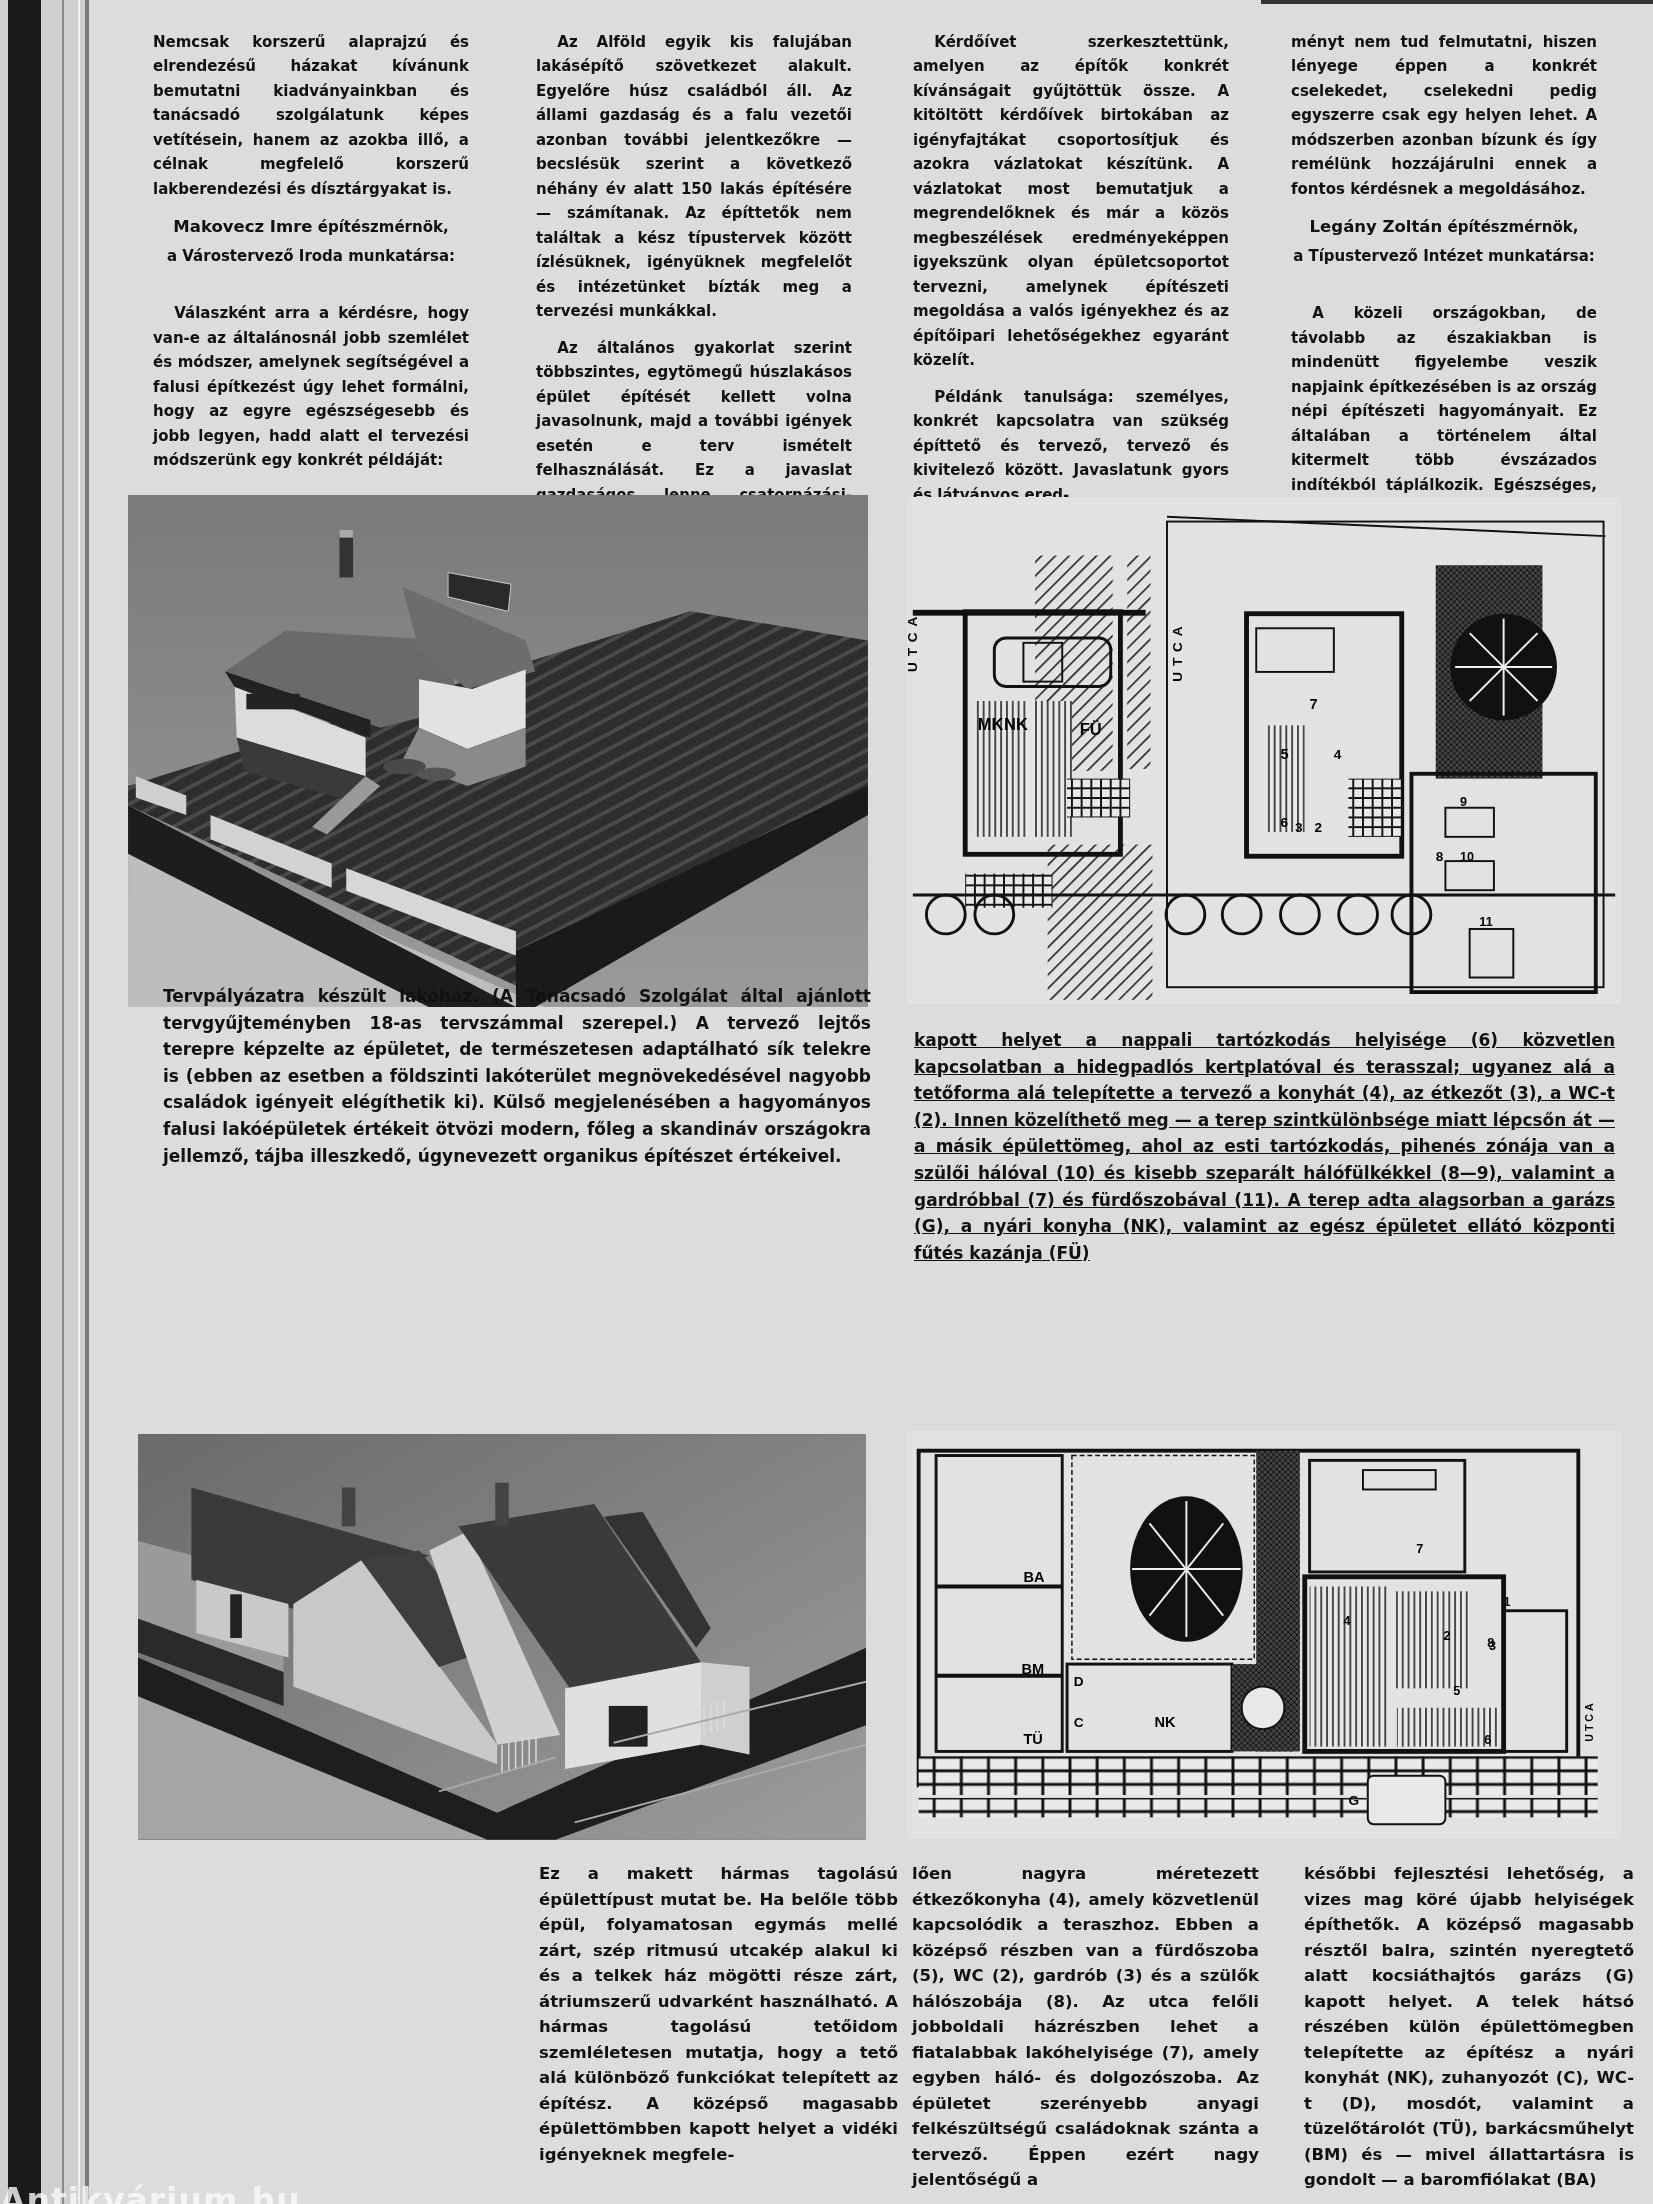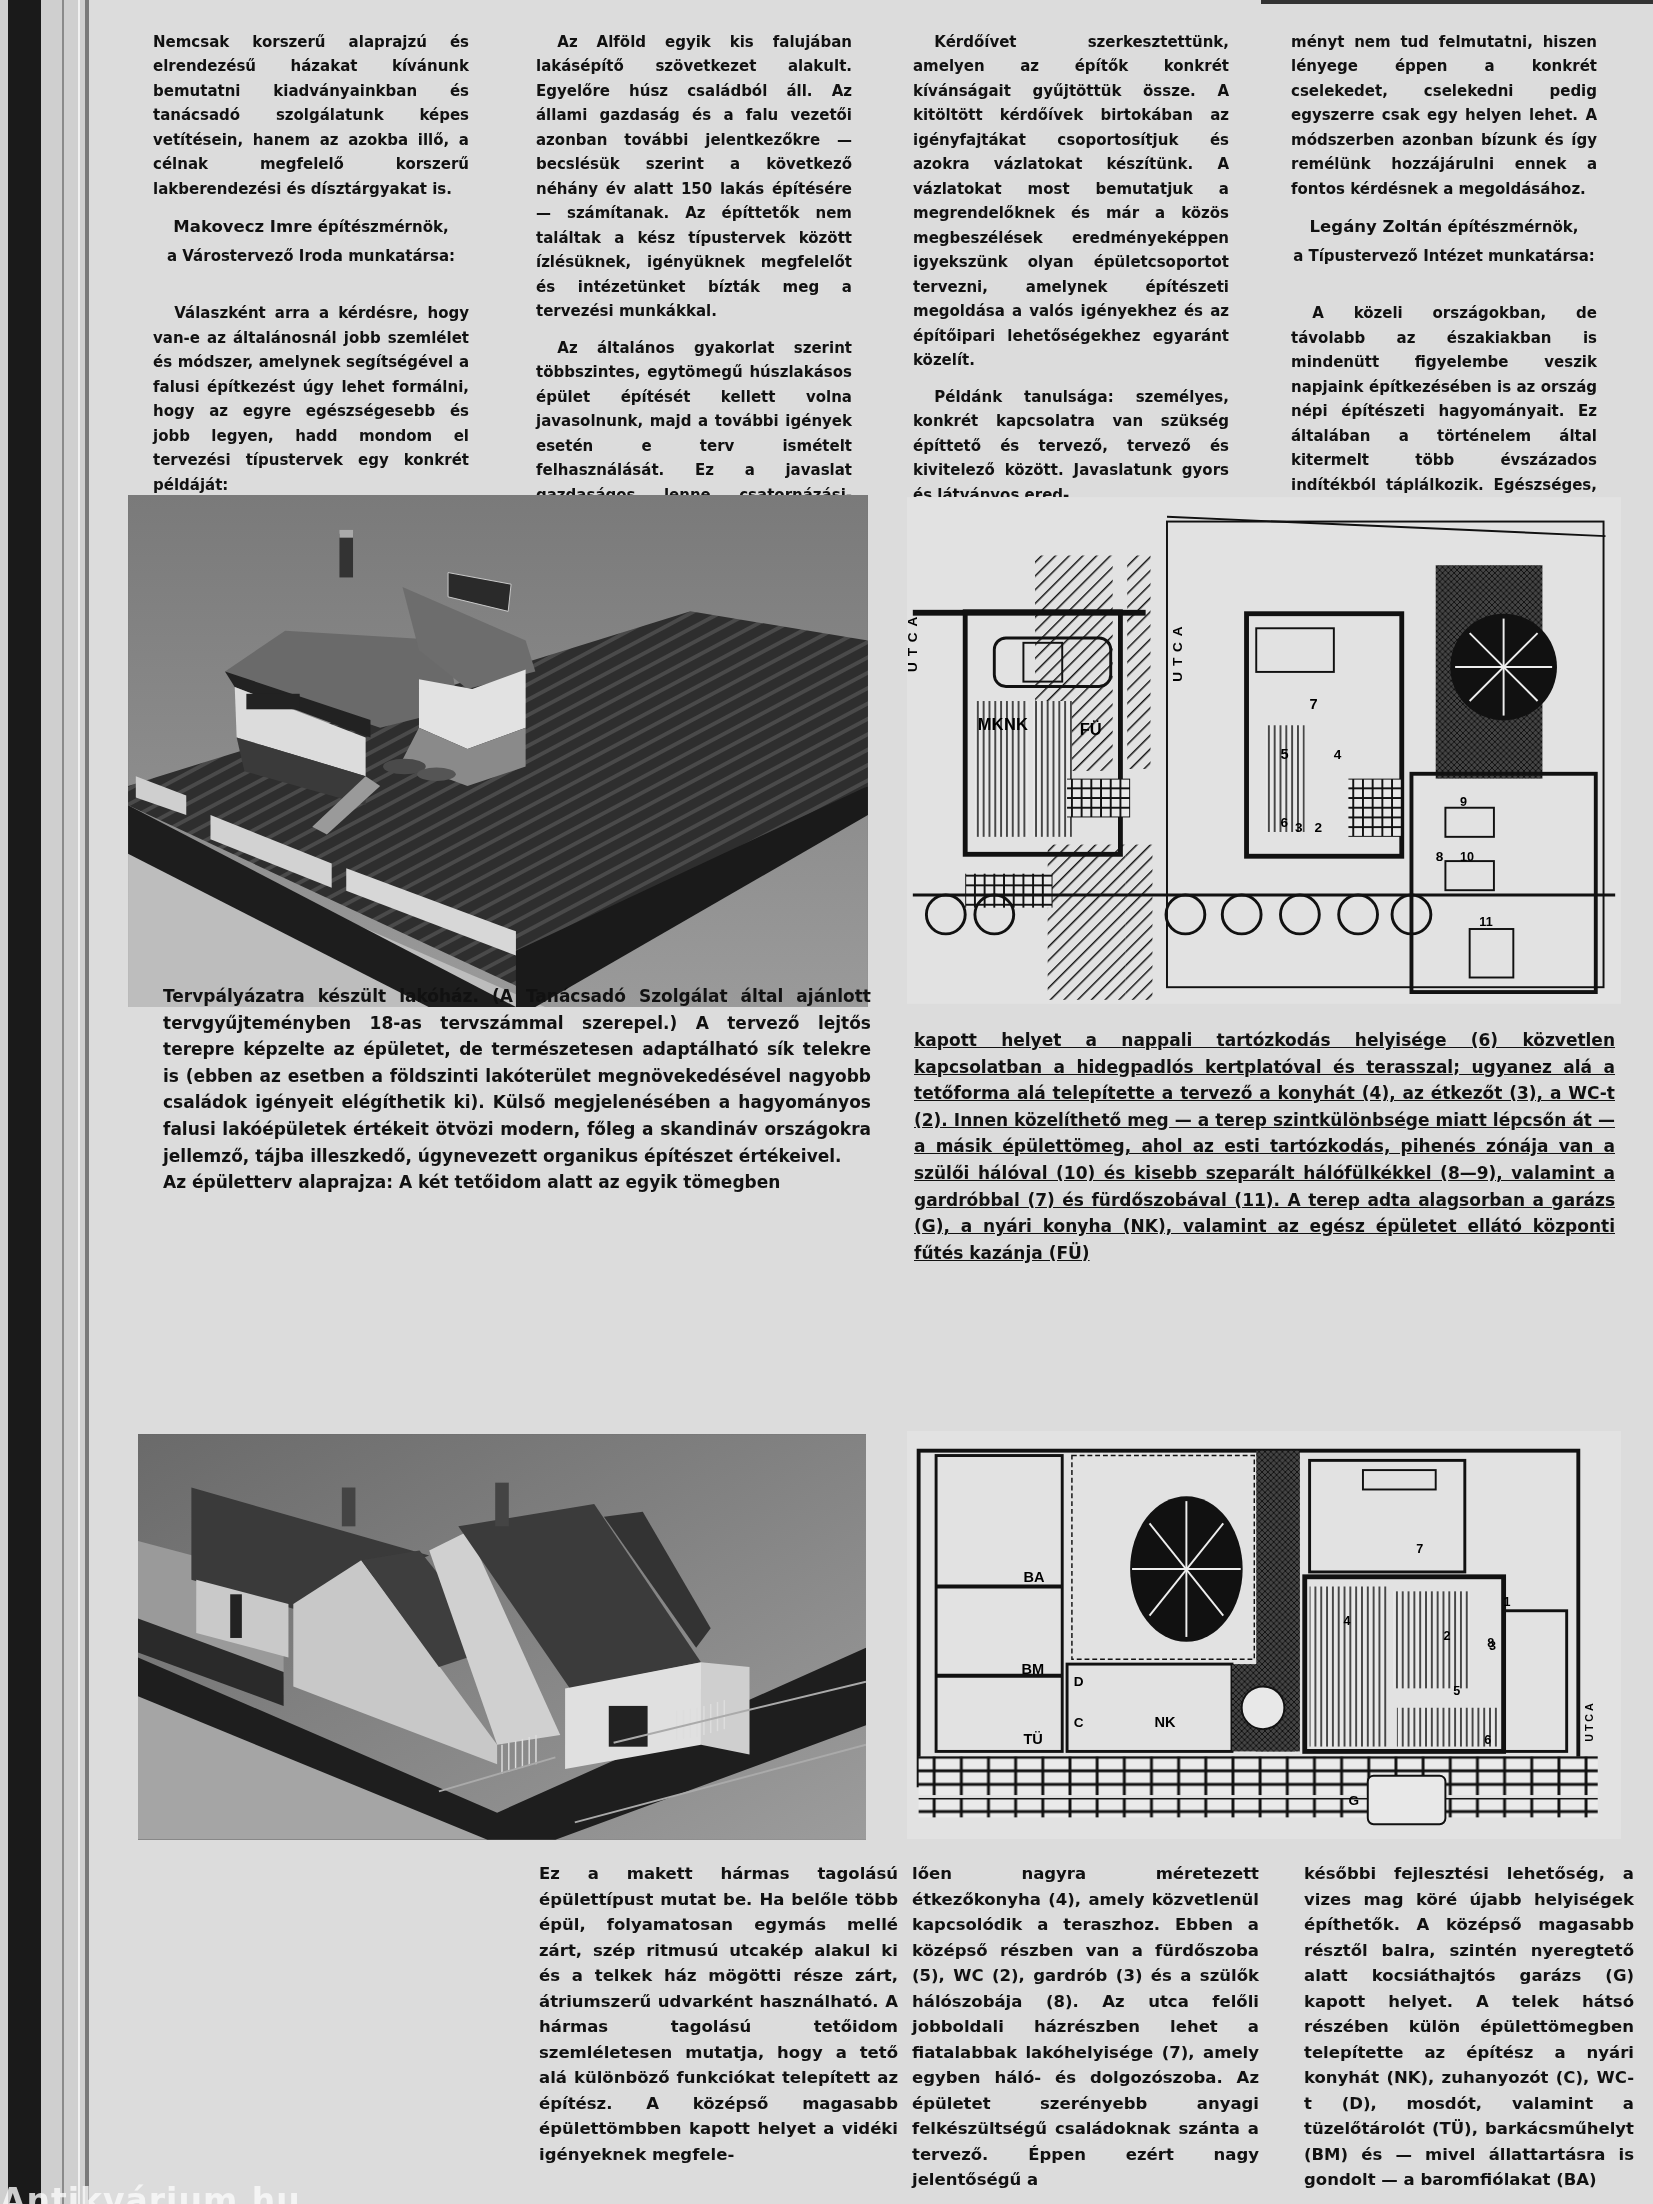--- a/index.html
+++ b/index.html
@@ -47,21 +47,21 @@
 <div class="topbar"></div>
 
 <div class="col" style="left:141px; top:17.5px; width:340px;">
   <p>Nemcsak korszerű alaprajzú és elrendezésű házakat kívánunk bemutatni kiadványainkban és tanácsadó szolgálatunk képes vetítésein, hanem az azokba illő, a célnak megfelelő korszerű lakberendezési és dísztárgyakat is.</p>
 </div>
 <div class="author" style="left:141px; top:212px; width:340px;">
   <div><span class="name">Makovecz Imre</span> <span>építészmérnök,</span></div>
   <div class="role">a Várostervező Iroda munkatársa:</div>
 </div>
 <div class="col" style="left:141px; top:289px; width:340px;">
-  <p class="ind">Válaszként arra a kérdésre, hogy van-e az általánosnál jobb szemlélet és módszer, amelynek segítségével a falusi építkezést úgy lehet formálni, hogy az egyre egészségesebb és jobb legyen, hadd mondom el tervezési típustervek egy konkrét példáját:</p>
+  <p class="ind">Válaszként arra a kérdésre, hogy van-e az általánosnál jobb szemlélet és módszer, amelynek segítségével a falusi építkezést úgy lehet formálni, hogy az egyre egészségesebb és jobb legyen, hadd alatt el tervezési módszerünk egy konkrét példáját:</p>
 </div>
 
 <div class="col" style="left:524px; top:17.5px; width:340px;">
   <p class="ind">Az Alföld egyik kis falujában lakásépítő szövetkezet alakult. Egyelőre húsz családból áll. Az állami gazdaság és a falu vezetői azonban további jelentkezőkre — becslésük szerint a következő néhány év alatt 150 lakás építésére — számítanak. Az építtetők nem találtak a kész típustervek között ízlésüknek, igényüknek megfelelőt és intézetünket bízták meg a tervezési munkákkal.</p>
   <p class="ind">Az általános gyakorlat szerint többszintes, egytömegű húszlakásos épület építését kellett volna javasolnunk, majd a további igények esetén e terv ismételt felhasználását. Ez a javaslat gazdaságos lenne csatornázási-telekgazdálkodási szempontból és az építmény-költségek csökkentése szempontjából is. Még rá is</p>
 </div>
 
 <div class="col" style="left:901px; top:17.5px; width:340px;">
   <p class="ind">Kérdőívet szerkesztettünk, amelyen az építők konkrét kívánságait gyűjtöttük össze. A kitöltött kérdőívek birtokában az igényfajtákat csoportosítjuk és azokra vázlatokat készítünk. A vázlatokat most bemutatjuk a megrendelőknek és már a közös megbeszélések eredményeképpen igyekszünk olyan épületcsoportot tervezni, amelynek építészeti megoldása a valós igényekhez és az építőipari lehetőségekhez egyaránt közelít.</p>
   <p class="ind">Példánk tanulsága: személyes, konkrét kapcsolatra van szükség építtető és tervező, tervező és kivitelező között. Javaslatunk gyors és látványos ered-</p>
@@ -190,21 +190,20 @@
     <text x="570" y="318" font-size="13" font-weight="bold" font-family="Liberation Sans, sans-serif">9</text>
     <text x="570" y="375" font-size="13" font-weight="bold" font-family="Liberation Sans, sans-serif">10</text>
     <text x="590" y="442" font-size="13" font-weight="bold" font-family="Liberation Sans, sans-serif">11</text>
     <text x="530" y="470" font-size="12" font-weight="bold" font-family="Liberation Sans, sans-serif"></text>
     <text x="283" y="190" font-size="14" font-weight="bold" font-family="Liberation Sans, sans-serif" transform="rotate(-90 283 190)" letter-spacing="6">UTCA</text>
   </svg>
 </div>
 
 <div class="caption" style="left:163px; top:983px; width:708px;">
   <p>Tervpályázatra készült lakóház. (A Tanácsadó Szolgálat által ajánlott tervgyűjteményben 18-as tervszámmal szerepel.) A tervező lejtős terepre képzelte az épületet, de természetesen adaptálható sík telekre is (ebben az esetben a földszinti lakóterület megnövekedésével nagyobb családok igényeit elégíthetik ki). Külső megjelenésében a hagyományos falusi lakóépületek értékeit ötvözi modern, főleg a skandináv országokra jellemző, tájba illeszkedő, úgynevezett organikus építészet értékeivel.</p>
-  <p>Az épületterv alaprajza: A két tetőidom alatt az egyik tömegben</p>
 </div>
 
 <div class="caption" style="left:914px; top:1027px; width:701px;text-decoration:underline;">
   <p>kapott helyet a nappali tartózkodás helyisége (6) közvetlen kapcsolatban a hidegpadlós kertplatóval és terasszal; ugyanez alá a tetőforma alá telepítette a tervező a konyhát (4), az étkezőt (3), a WC-t (2). Innen közelíthető meg — a terep szintkülönbsége miatt lépcsőn át — a másik épülettömeg, ahol az esti tartózkodás, pihenés zónája van a szülői hálóval (10) és kisebb szeparált hálófülkékkel (8—9), valamint a gardróbbal (7) és fürdőszobával (11). A terep adta alagsorban a garázs (G), a nyári konyha (NK), valamint az egész épületet ellátó központi fűtés kazánja (FÜ)</p>
 </div>
 
 <div class="photo" style="left:138px; top:1434px; width:728px; height:406px;">
   <svg width="728" height="406" viewBox="0 0 750 418">
     <defs>
       <linearGradient id="bg2" x1="0" y1="0" x2="1" y2="1">

